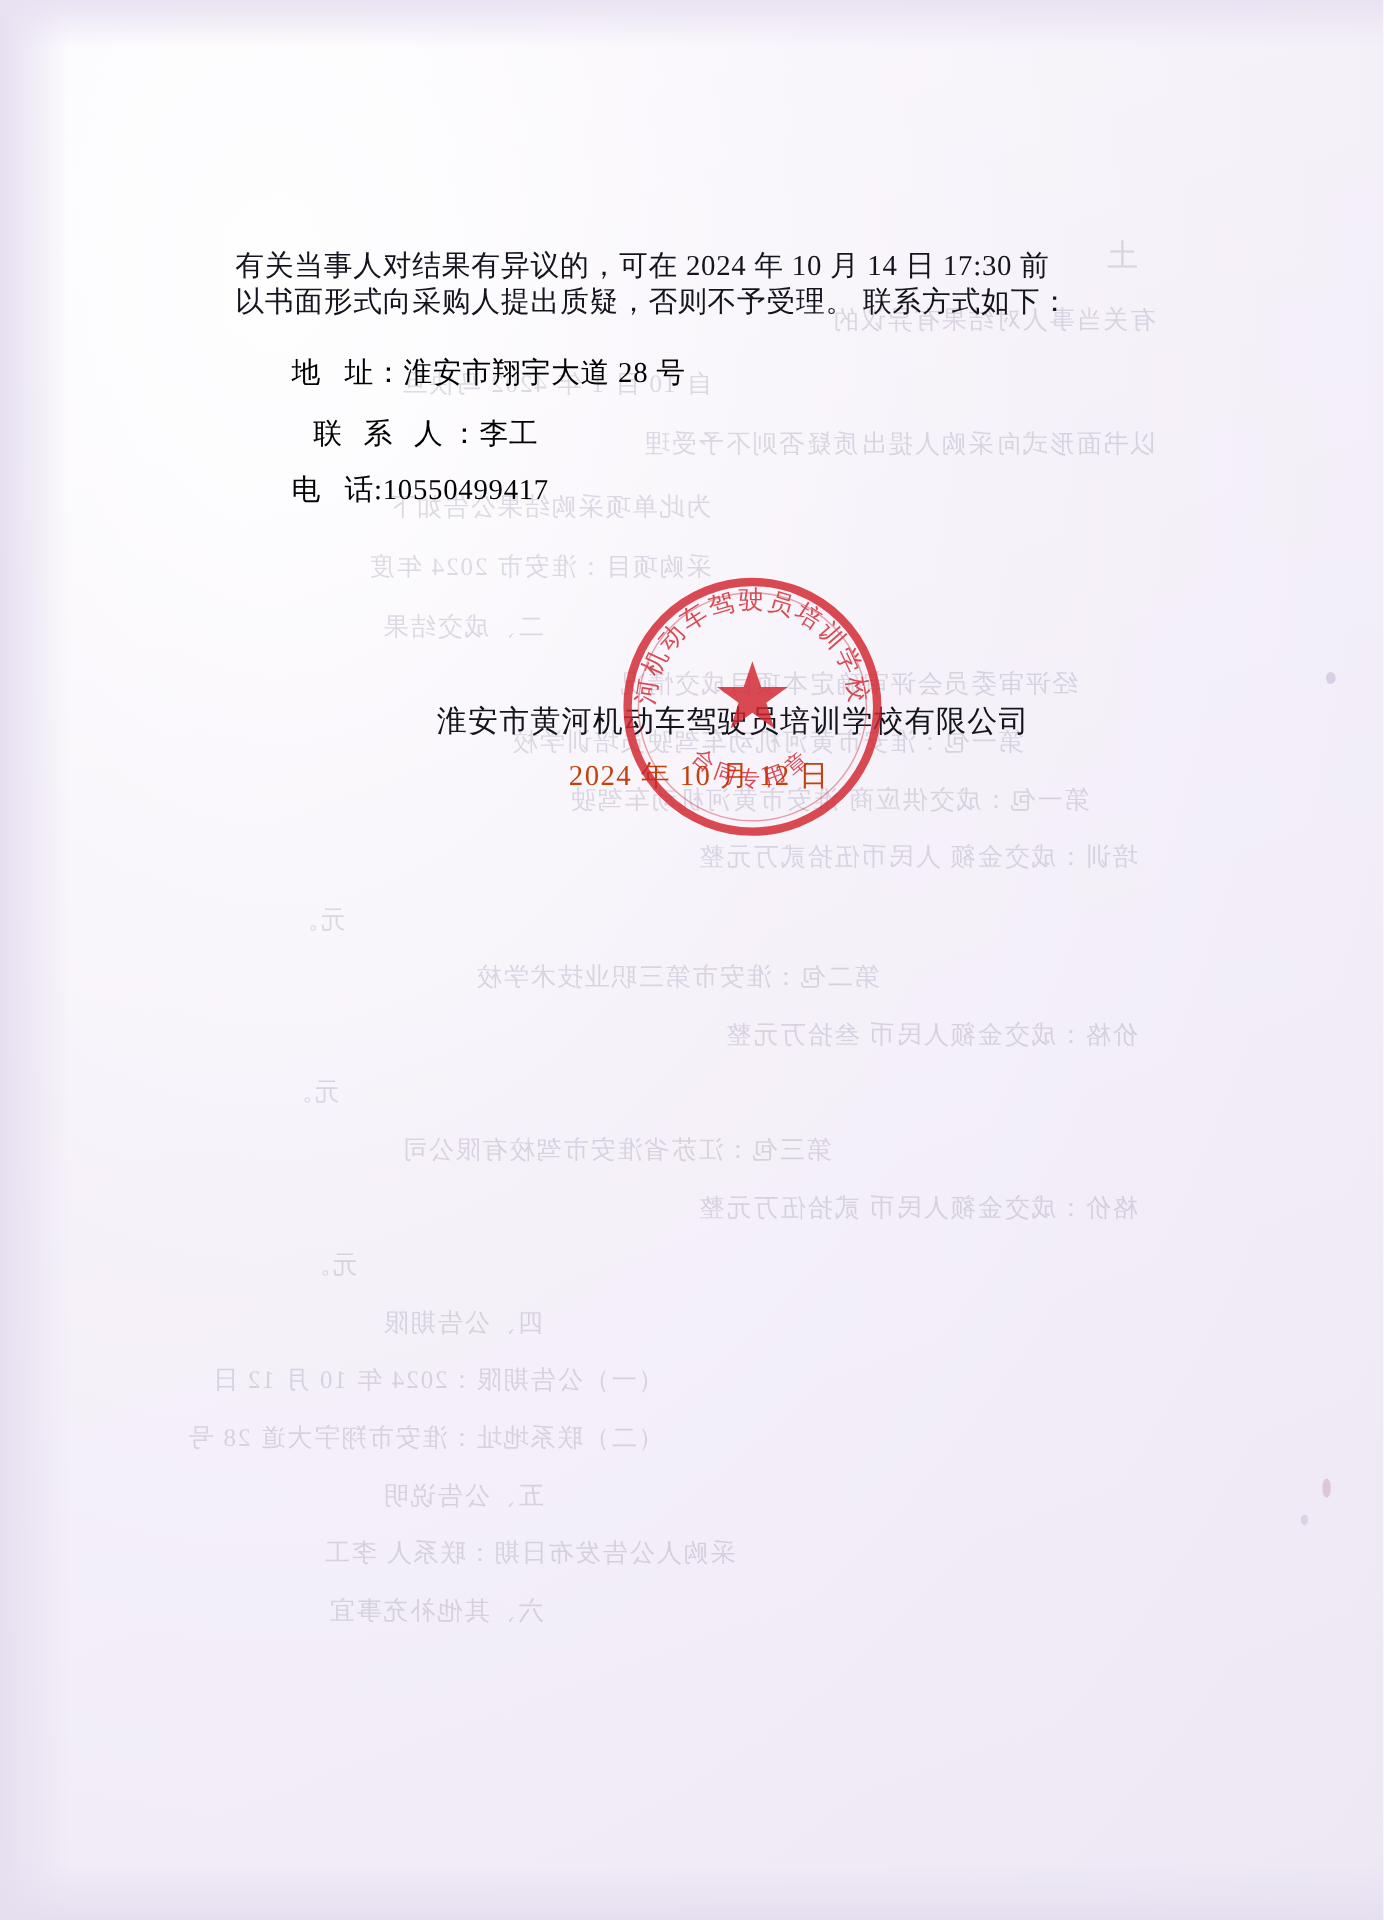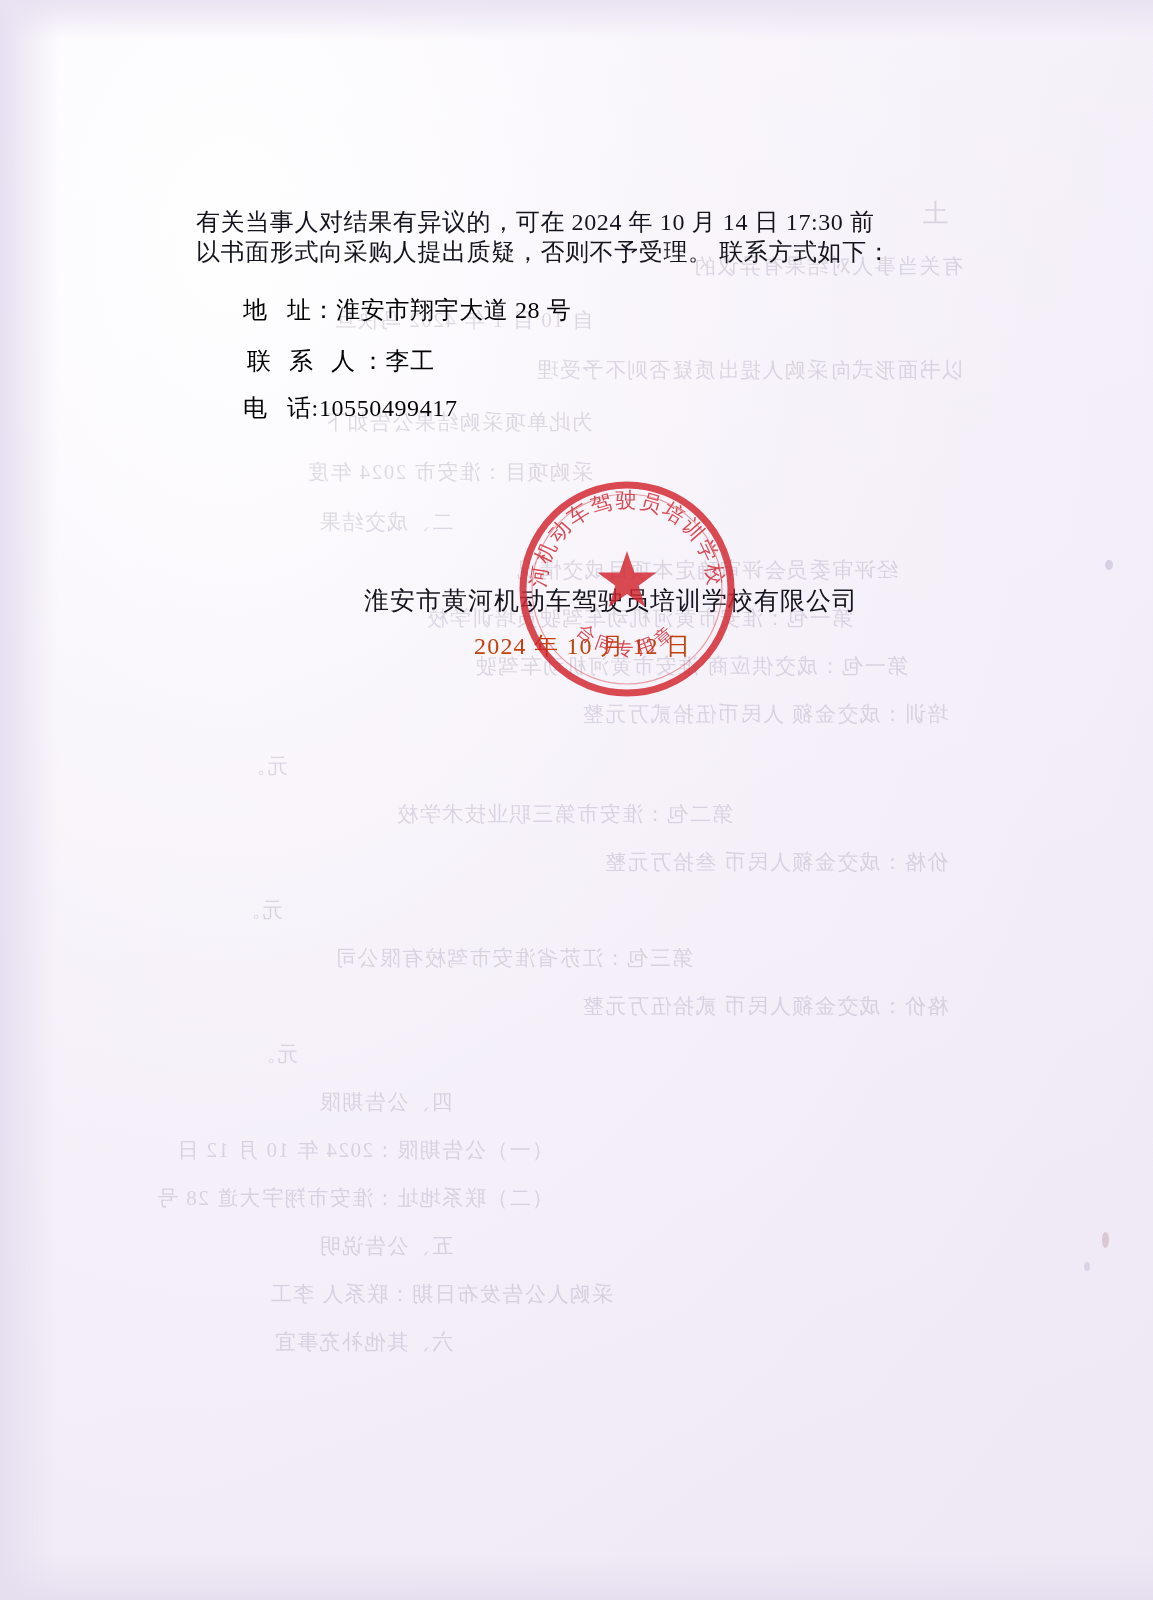--- a/index.html
+++ b/index.html
@@ -79,21 +79,21 @@
   .para1-l2 { left: 196px; top: 230px; }
 
   .field-row {
     position: absolute;
     font-size: 24px;
     letter-spacing: 0.6px;
     color: #000000;
     white-space: nowrap;
   }
   .addr-row { left: 243px; top: 294px; }
-  .contact-row { left: 247px; top: 345px; }
+  .contact-row { left: 261px; top: 345px; }
   .phone-row { left: 243px; top: 392px; }
 
   .lbl-sp1 { letter-spacing: 20px; }
   .lbl-sp2 { letter-spacing: 6px; }
 
   .signature {
     position: absolute;
     left: 364px;
     top: 584px;
     font-size: 25px;

